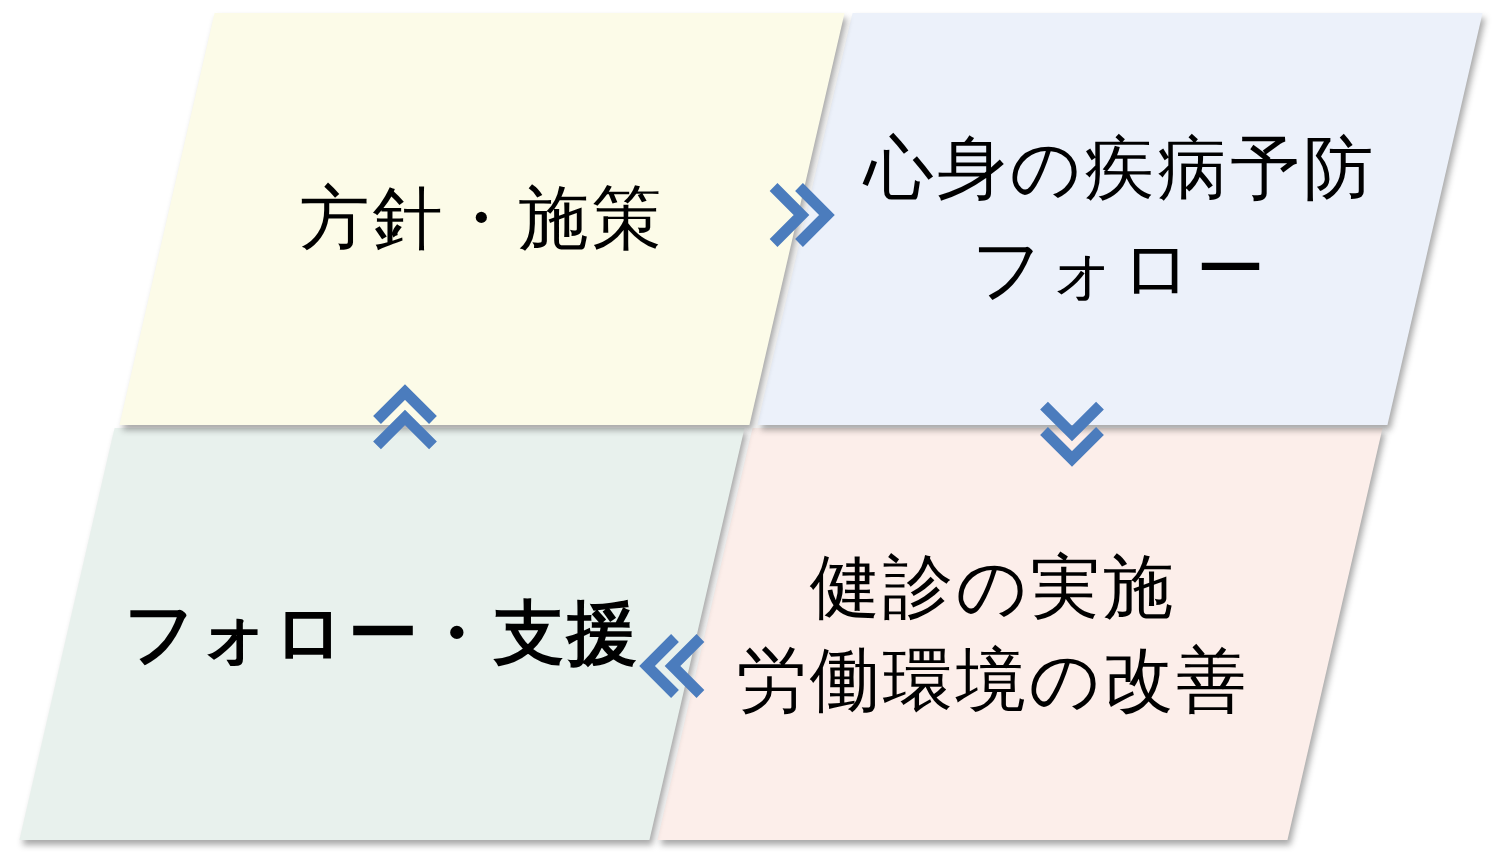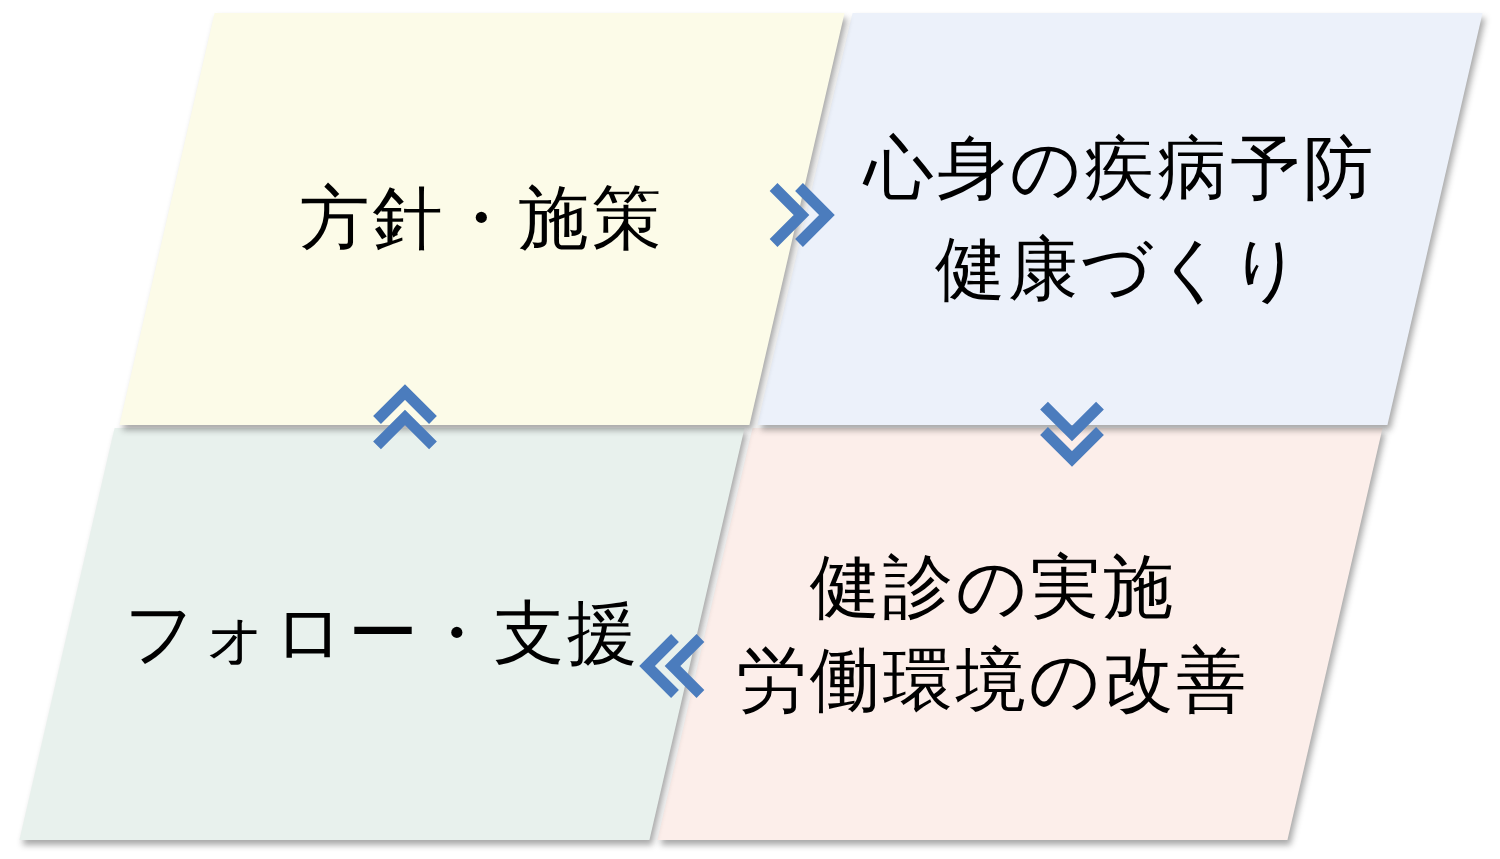--- a/index.html
+++ b/index.html
@@ -32,21 +32,21 @@
     text-align:center;
     color:#000000;
     font-size:70px;
     line-height:1.33;
     letter-spacing:3px;
     z-index:6;
     white-space:nowrap;
   }
   .label-tl{left:102px;top:99px;}
   .label-tr{left:740px;top:99px;gap:8px;}
-  .label-bl{left:2px;top:514px;}
+  .label-bl{left:2px;top:514px;font-weight:bold;}
   .label-br{left:613px;top:514px;}
 
   
   .arrow{
     position:absolute;
     width:78px;height:68px;
     z-index:10;
   }
   .arrow svg{width:78px;height:68px;overflow:visible;display:block;}
   .arrow path{
@@ -68,21 +68,21 @@
   <div class="quad quad-tl" style="background-color: rgb(252, 251, 232);"></div>
   <div class="quad quad-tr" style="background-color: rgb(236, 241, 250);"></div>
   <div class="quad quad-bl" style="background-color: rgb(232, 241, 237);"></div>
   <div class="quad quad-br" style="background-color: rgb(252, 238, 234);"></div>
 
   <div class="label label-tl">
     <span>方針・施策</span>
   </div>
   <div class="label label-tr">
     <span>心身の疾病予防</span>
-    <span>健康づくり</span>
+    <span>フォロー</span>
   </div>
   <div class="label label-bl">
     <span>フォロー・支援</span>
   </div>
   <div class="label label-br">
     <span>健診の実施</span>
     <span>労働環境の改善</span>
   </div>
 
   <div class="arrow arrow-right">

